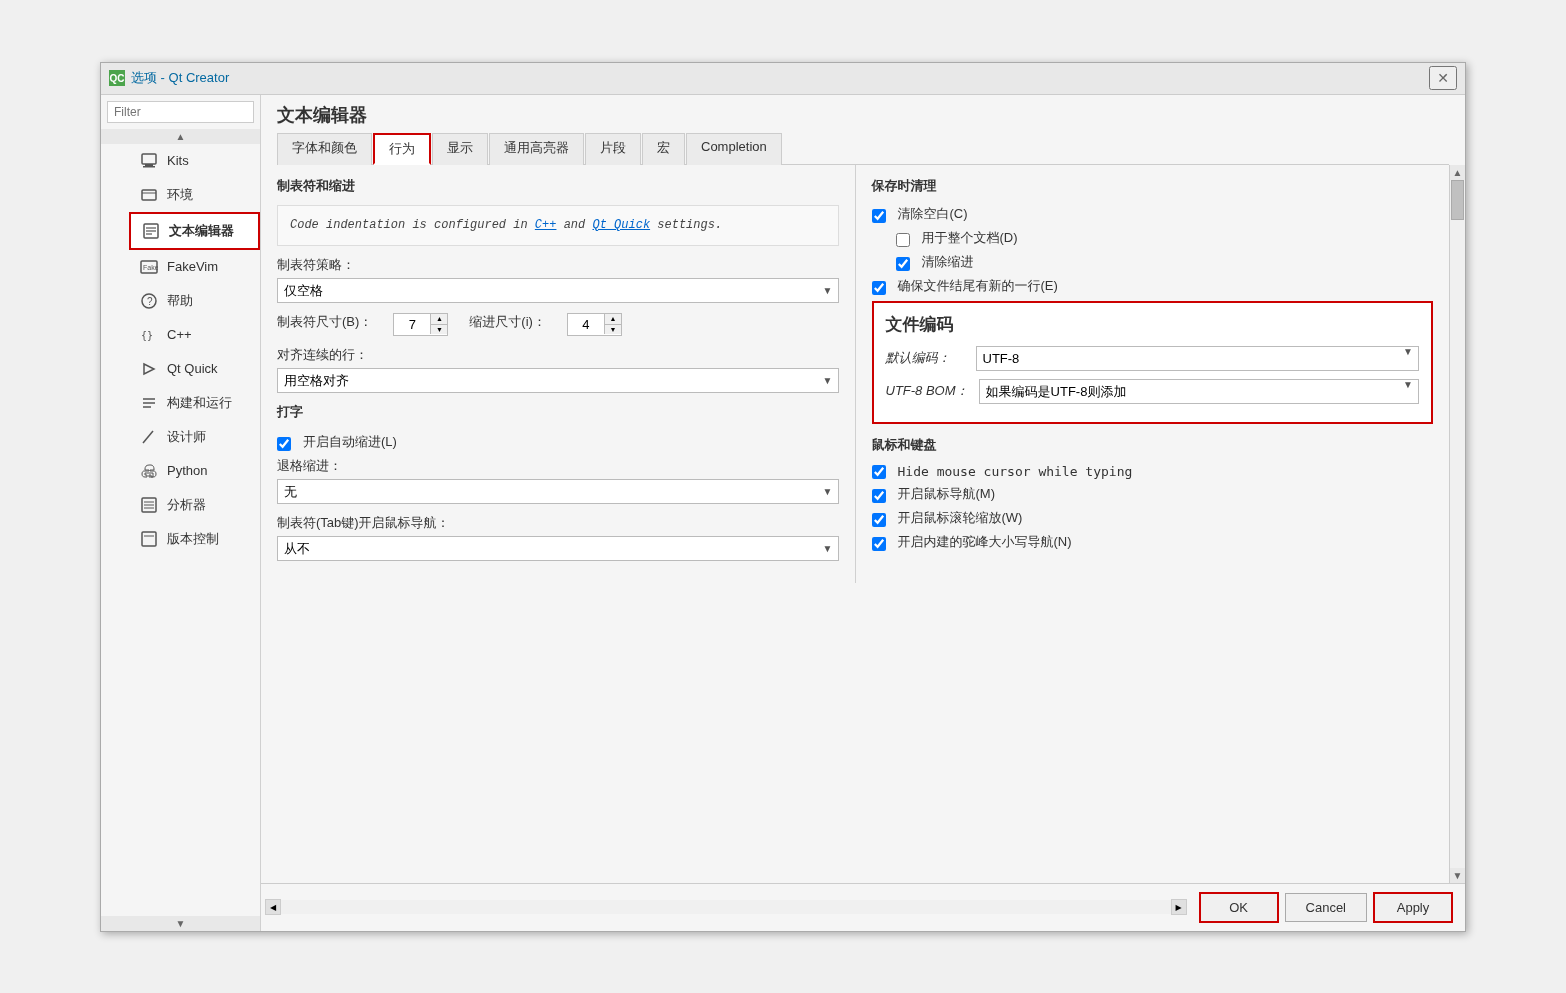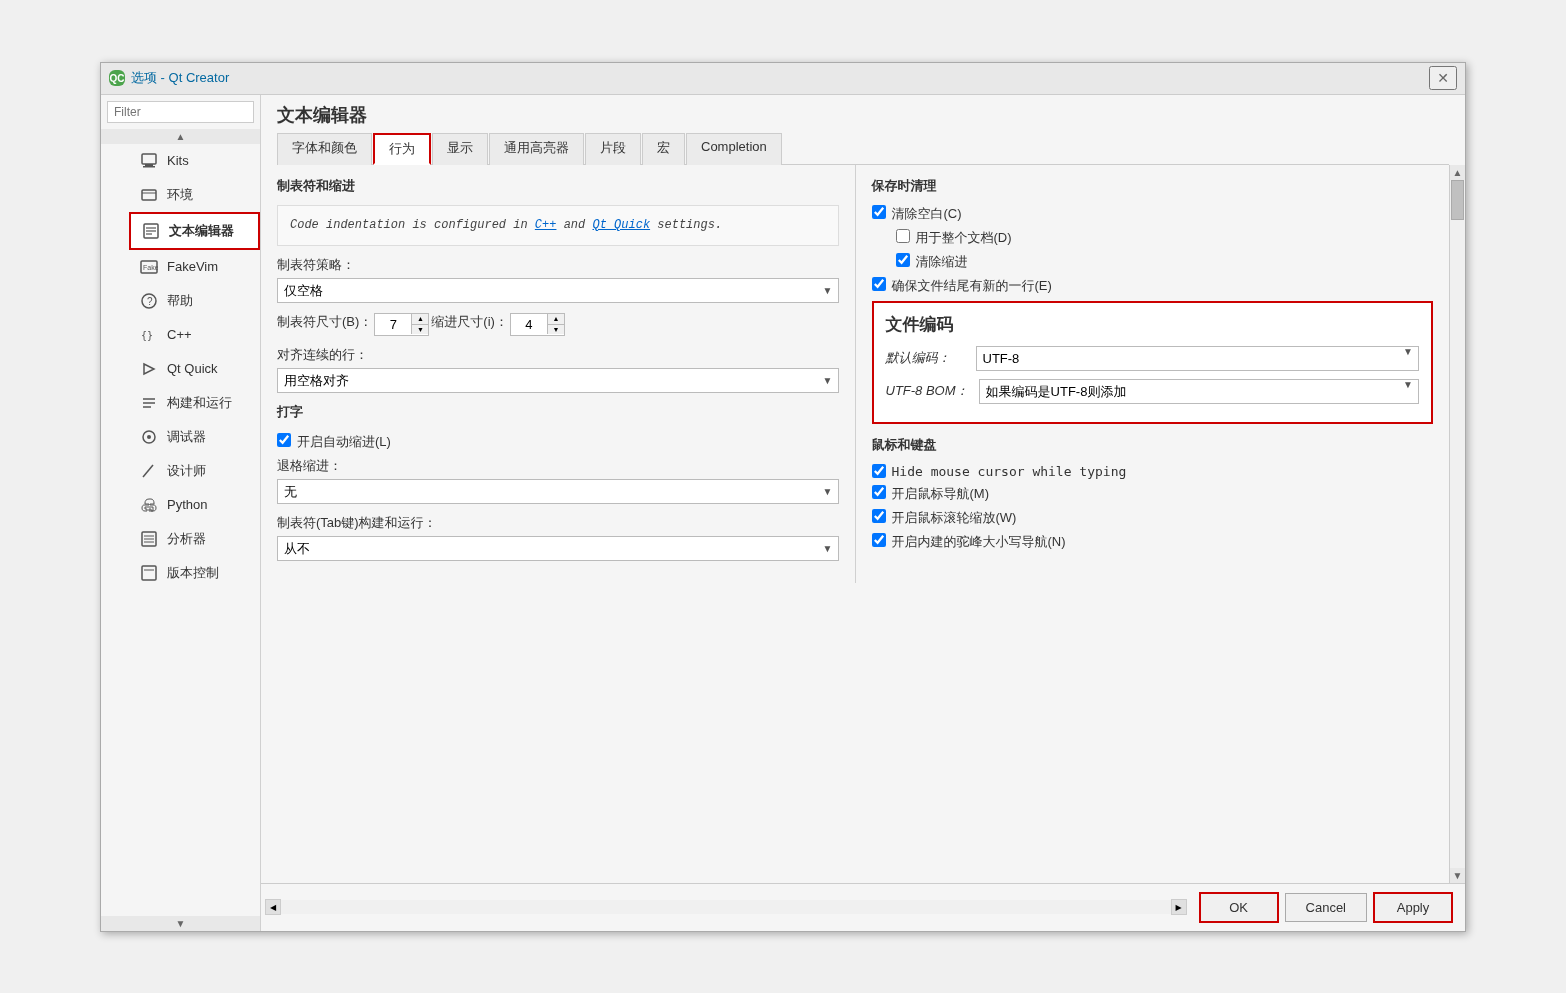--- a/index.html
+++ b/index.html
@@ -32,21 +32,21 @@
       flex-shrink: 0;
     }
     .title-bar-left {
       display: flex;
       align-items: center;
       gap: 6px;
     }
     .title-bar-icon {
       width: 16px; height: 16px;
       background: #4ca44c;
-      border-radius: 6px;
+      border-radius: 0;
       display: flex; align-items: center; justify-content: center;
       color: white; font-size: 10px; font-weight: bold;
     }
     .title-bar-text {
       font-size: 13px;
       color: #0369a1;
     }
     .title-bar-close {
       font-size: 14px;
       color: #666;
@@ -223,21 +223,21 @@
     .select-arrow {
       position: absolute;
       right: 6px;
       color: #555;
       pointer-events: none;
       font-size: 10px;
     }
     .number-row {
       display: flex;
       align-items: center;
-      gap: 2px;
+      gap: 21px;
       margin-bottom: 10px;
     }
     .number-input-group {
       display: flex;
       align-items: center;
       border: 1px solid #bbb;
       background: white;
     }
     .number-input {
       width: 36px;
@@ -259,22 +259,22 @@
       cursor: pointer;
       font-size: 7px;
       line-height: 10px;
       text-align: center;
       display: flex; align-items: center; justify-content: center;
     }
     .spin-btn + .spin-btn { border-top: 1px solid #bbb; }
     
     .checkbox-row {
       display: flex;
-      align-items: flex-start;
-      gap: 6px;
+      align-items: flex-end;
+      gap: 12px;
       margin-bottom: 6px;
       font-size: 13px;
       color: #333;
     }
     .checkbox-row input[type="checkbox"] {
       width: 14px; height: 14px;
       cursor: pointer;
     }
     
     .file-encoding-section {
@@ -466,29 +466,20 @@
           <div class="item-icon">
             <svg width="18" height="18" viewBox="0 0 18 18">
                 <line x1="3" y1="9" x2="15" y2="9" stroke="#555" stroke-width="1.5"></line>
                 <line x1="3" y1="5" x2="15" y2="5" stroke="#555" stroke-width="1.5"></line>
                 <line x1="3" y1="13" x2="11" y2="13" stroke="#555" stroke-width="1.5"></line>
               </svg>
           </div>
           <span>构建和运行</span>
         </div>
 
-        <div class="sidebar-item">
-          <div class="item-icon">
-            <svg width="18" height="18" viewBox="0 0 18 18">
-                <circle cx="9" cy="9" r="6" fill="none" stroke="#555" stroke-width="1.5"></circle>
-                <circle cx="9" cy="9" r="2" fill="#555"></circle>
-              </svg>
-          </div>
-          <span>调试器</span>
-        </div>
 
         <div class="sidebar-item">
           <div class="item-icon">
             <svg width="18" height="18" viewBox="0 0 18 18">
                 <line x1="3" y1="15" x2="13" y2="3" stroke="#555" stroke-width="1.5"></line>
                 <polygon points="13,3 15,5 14,4" fill="#555"></polygon>
               </svg>
           </div>
           <span>设计师</span>
         </div>
@@ -627,21 +618,21 @@
                   <select class="select-box">
                     <option>无</option>
                     <option>一级</option>
                     <option>全部</option>
                   </select>
                   <span class="select-arrow">▼</span>
                 </div>
               </div>
 
               <div class="form-row">
-                <div class="form-label">制表符(Tab键)构建和运行：</div>
+                <div class="form-label">制表符(Tab键)开启鼠标导航：</div>
                 <div class="select-wrapper">
                   <select class="select-box">
                     <option>从不</option>
                     <option>总是</option>
                     <option>在前导空白区域</option>
                   </select>
                   <span class="select-arrow">▼</span>
                 </div>
               </div>
             </div>

